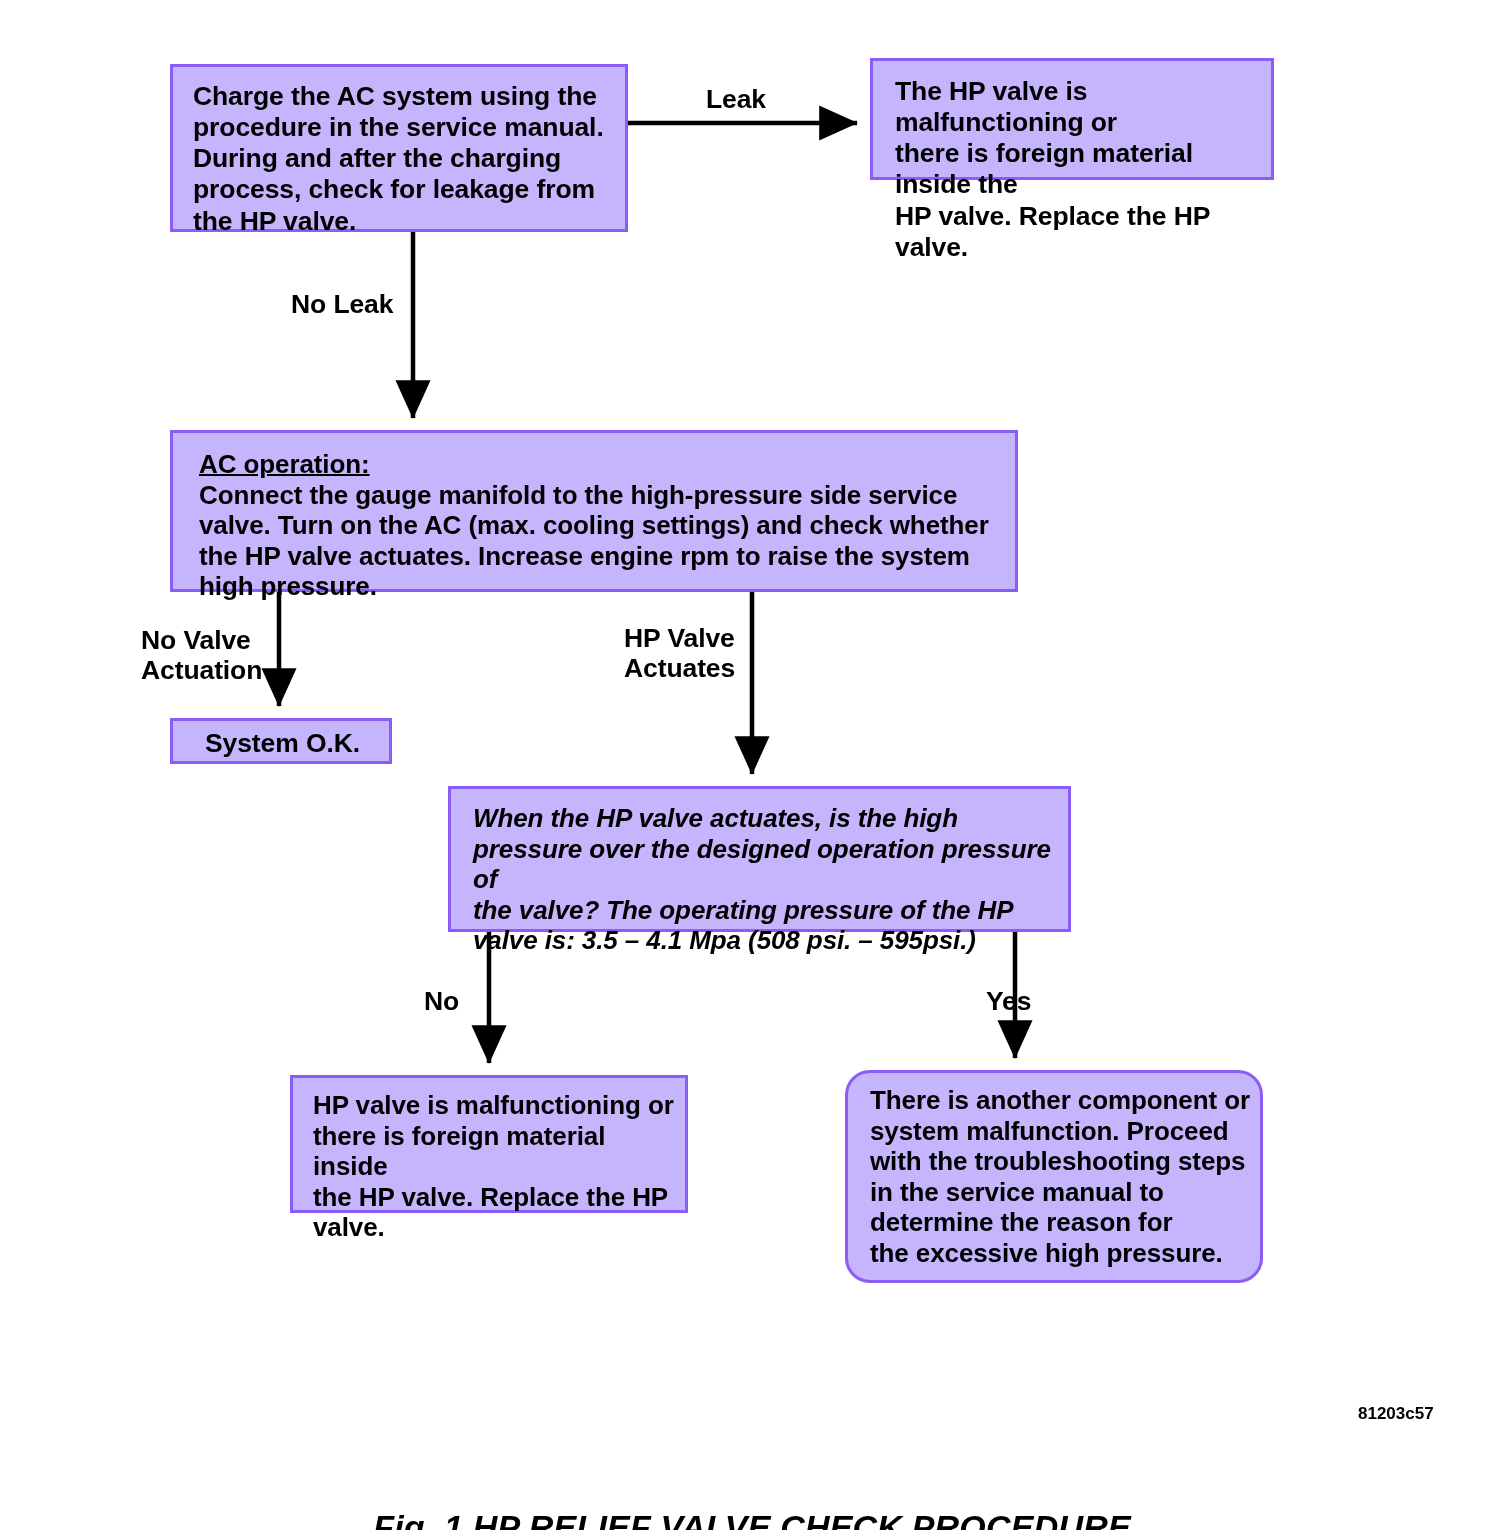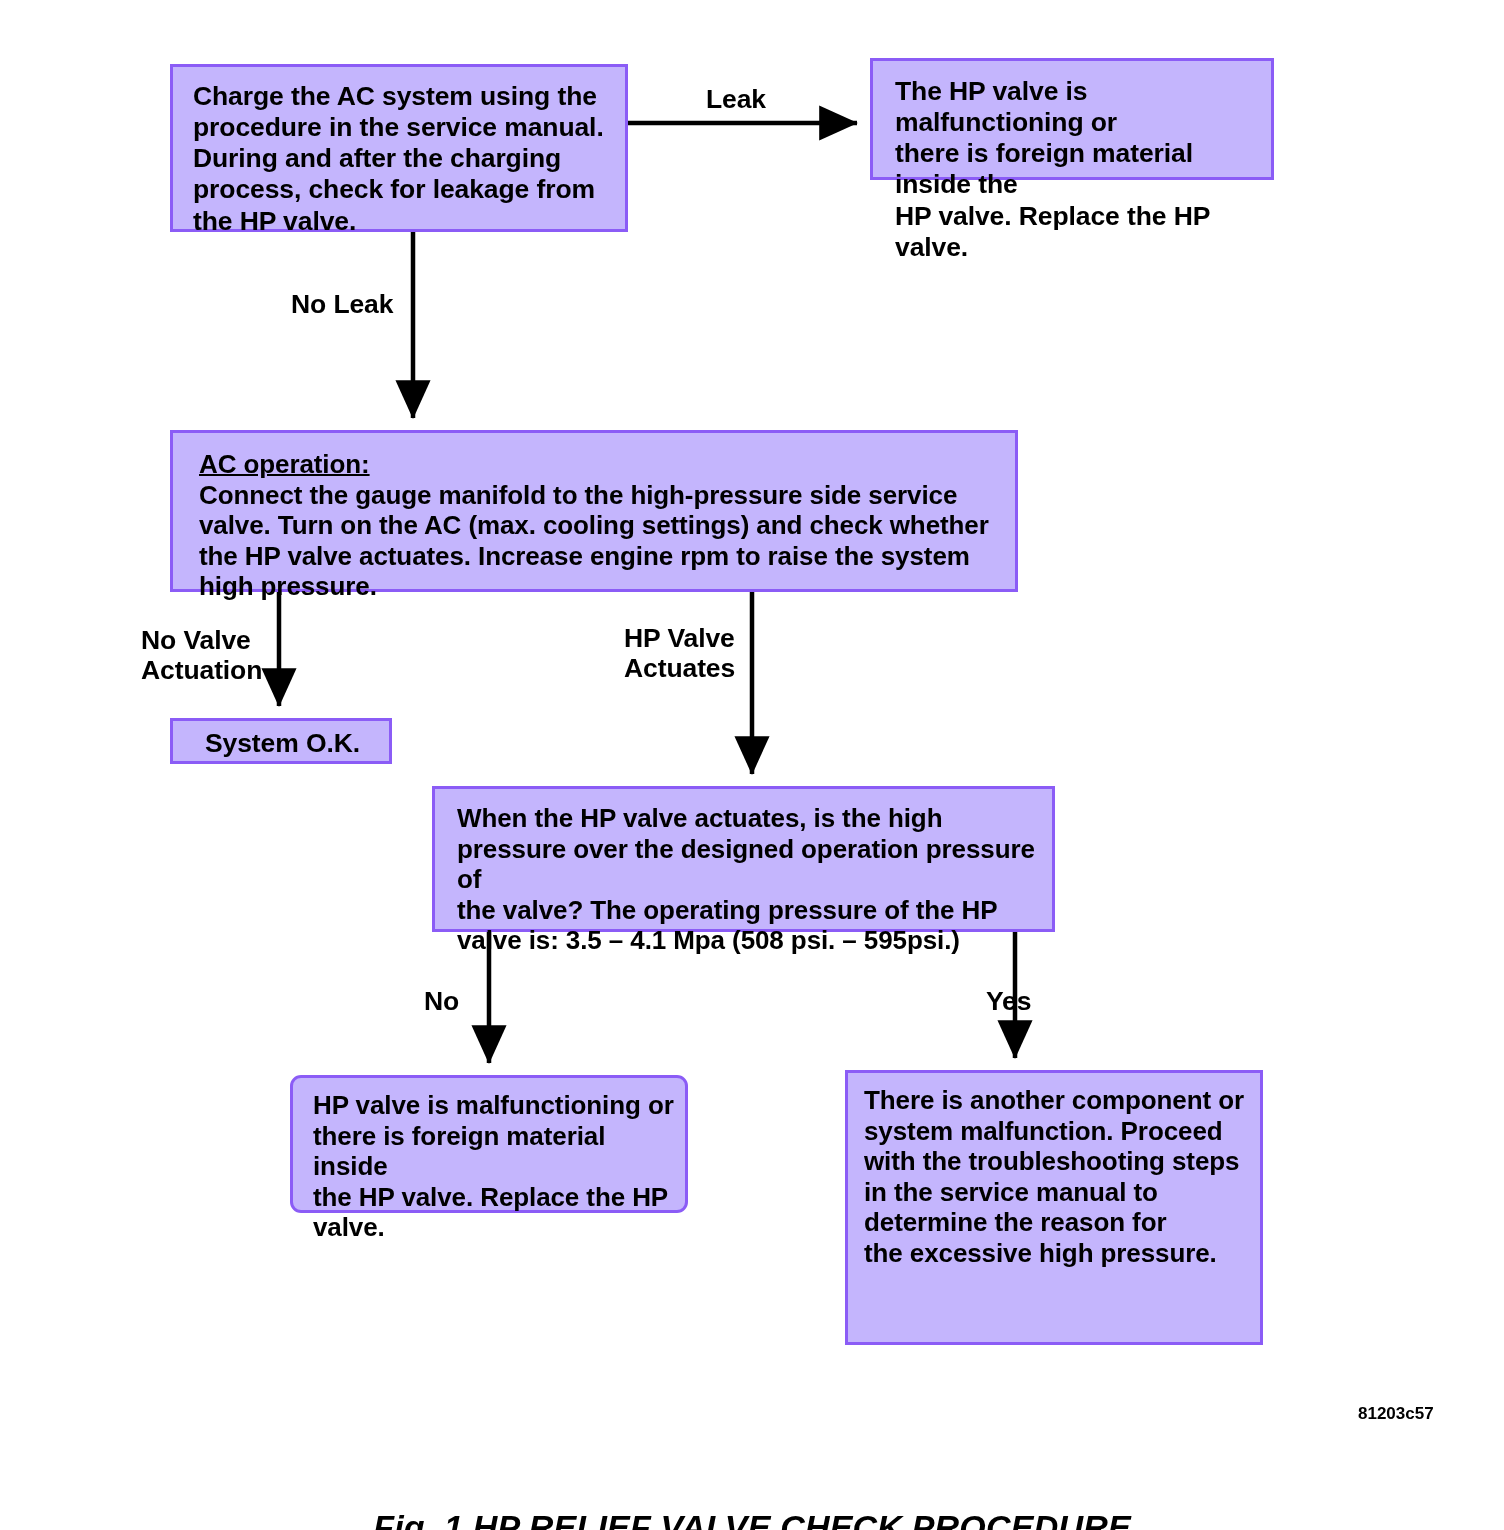--- a/index.html
+++ b/index.html
@@ -55,34 +55,35 @@
     display:block;
     text-decoration:underline;
     text-underline-offset:1px;
   }
   #node-system-ok{
     left:170px; top:718px; width:222px; height:46px;
     font-size:26.5px;
     padding:7px 0 0 32px;
   }
   #node-pressure-question{
-    left:432px; top:786px; width:623px; height:146px;
+    left:448px; top:786px; width:623px; height:146px;
     font-size:26px;
     padding:14px 0 0 22px;
+    font-style:italic;
   }
   #node-hp-replace-bottom{
     left:290px; top:1075px; width:398px; height:138px;
     font-size:26px;
     padding:12px 0 0 20px;
-    border-radius:11px;
   }
   #node-other-malfunction{
-    left:845px; top:1070px; width:418px; height:275px;
-    font-size:26px;
-    padding:12px 0 0 16px;
+    left:845px; top:1070px; width:418px; height:213px;
+    font-size:26px;
+    padding:12px 0 0 22px;
+    border-radius:25px;
   }
   
   .edge-label{
     position:absolute;
     font-size:26.5px;
     font-weight:bold;
     line-height:1.15;
     white-space:pre-line;
     letter-spacing:-0.1px;
   }

